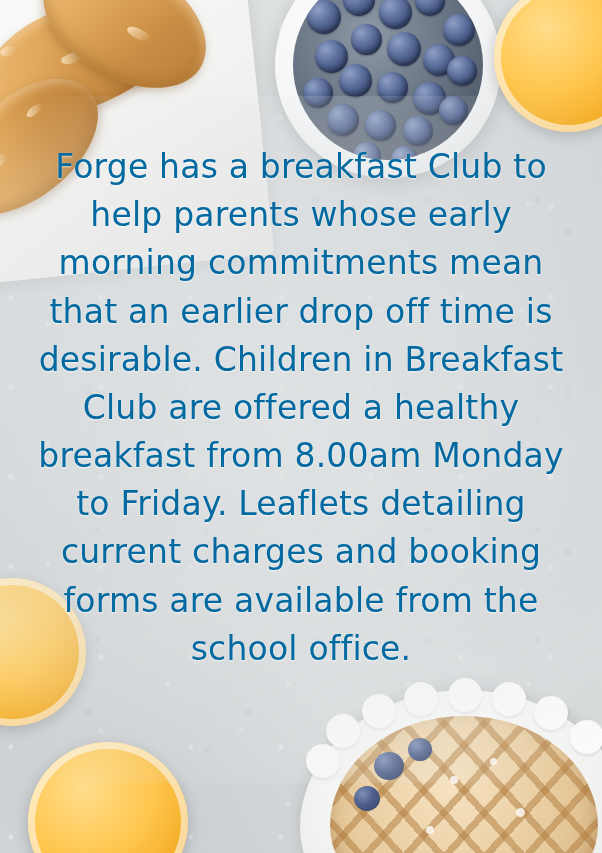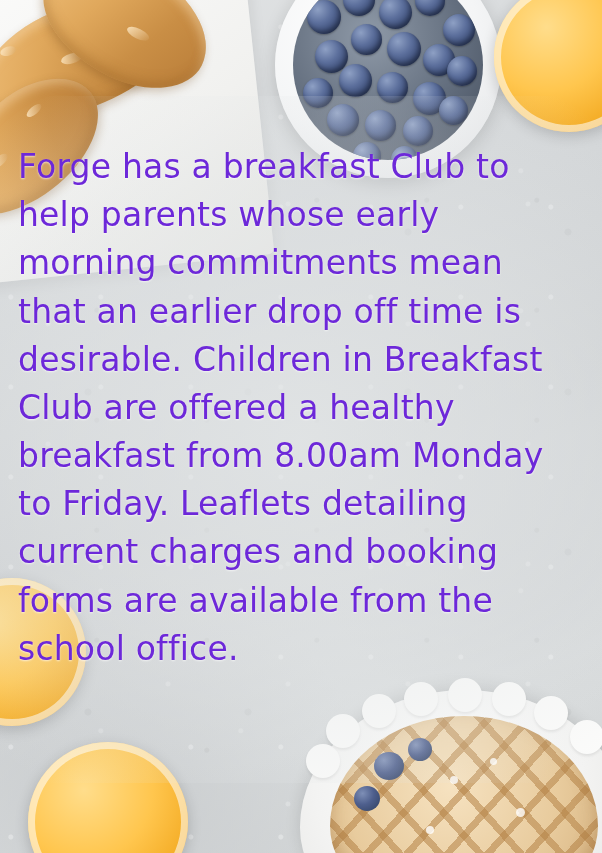--- a/index.html
+++ b/index.html
@@ -168,25 +168,25 @@
   .scrim {
     position: absolute;
     left: 0; right: 0;
     top: 96px; bottom: 70px;
     background: radial-gradient(ellipse 78% 60% at 50% 50%, rgba(228,231,232,0.80) 0%, rgba(228,231,232,0.45) 55%, rgba(228,231,232,0) 100%);
   }
 
   
   .text-block {
     position: absolute;
-    left: 18px;
+    left: 26px;
     right: 26px;
     top: 110px;
-    text-align: left;
-    color: #6d28d9;
+    text-align: center;
+    color: #0369a1;
     font-family: "DejaVu Sans", sans-serif;
     font-size: 33px;
     line-height: 1.46;
     letter-spacing: 0.2px;
     text-shadow: 0 1px 2px rgba(255,255,255,0.65);
     white-space: pre-wrap;
   }
 </style>
 </head>
 <body>

